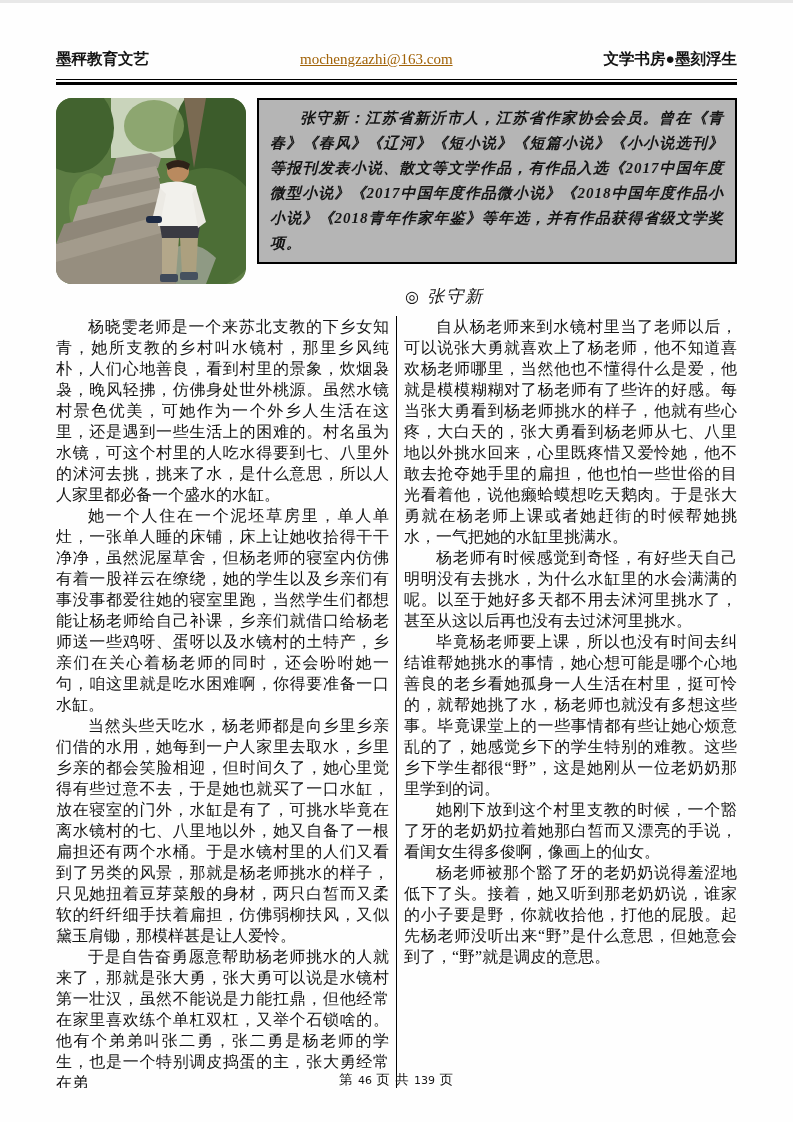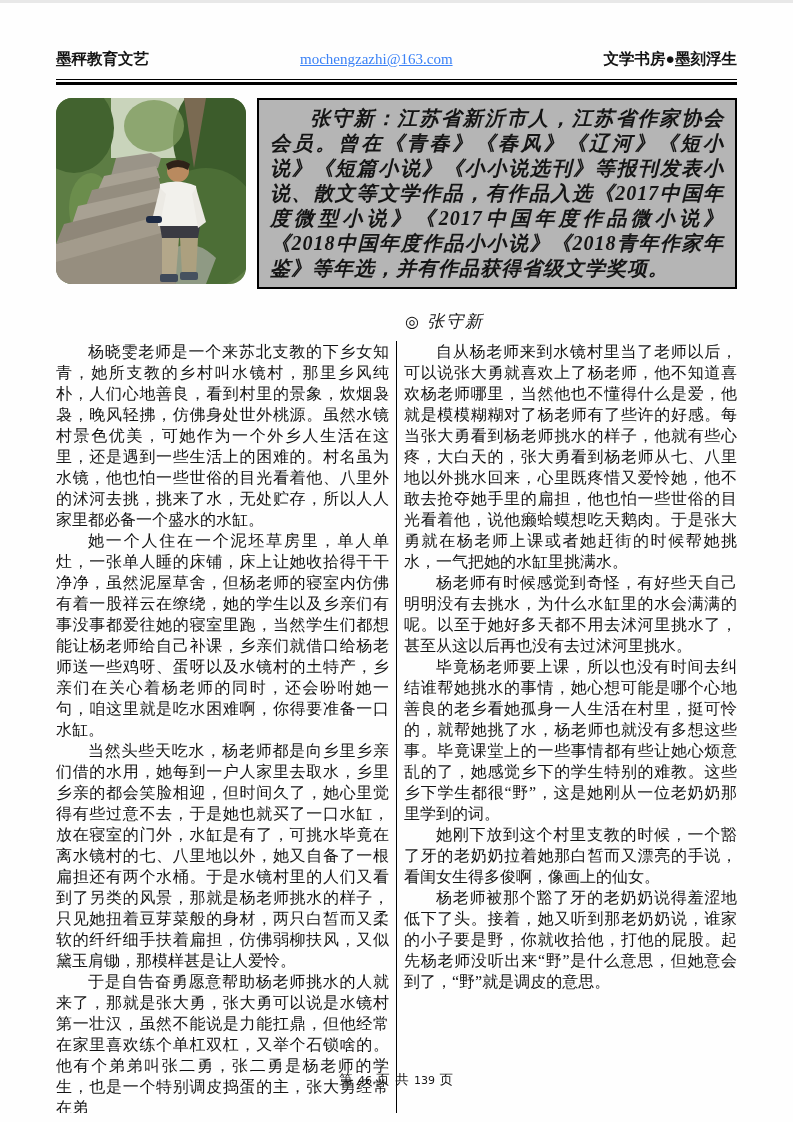--- a/index.html
+++ b/index.html
@@ -12,21 +12,21 @@
   .hdr{display:flex;justify-content:space-between;align-items:baseline;font-size:15.5px;font-weight:bold;}
   .hdr .mail{font-weight:normal;font-size:15px;text-decoration:underline;}
   .hdr-rule{margin-top:9px;height:2px;border-top:1.5px solid #000;border-bottom:3px solid #000;}
   
   .top{display:flex;gap:11px;margin-top:13px;}
   .photo{width:190px;height:186px;flex:none;}
   .photo svg{display:block;}
   .rstack{flex:1;display:flex;flex-direction:column;}
   .bio{
     background:#b5b5b5;border:2px solid #000;padding:6px 11px;
-    font-size:20px;line-height:25px;font-style:italic;font-weight:600;
+    font-size:15px;line-height:25px;font-style:italic;font-weight:600;
     letter-spacing:1px;text-indent:2em;text-align:justify;
   }
   .bio b{font-weight:900;}
   .title-block{text-align:center;margin-right:105px;margin-top:12px;}
   .title{font-size:30px;font-weight:bold;letter-spacing:3px;}
   .subtitle{font-size:17px;font-weight:bold;}
   .byline{margin-top:9px;font-size:17px;font-style:italic;letter-spacing:2px;}
   .byline .mark{font-style:normal;font-size:16px;}
   
   .columns{display:flex;margin-top:8px;height:772px;overflow:hidden;}
@@ -38,21 +38,21 @@
   .foot{position:absolute;left:0;right:0;bottom:36px;text-align:center;font-size:13.5px;letter-spacing:1px;}
   .foot .num{font-family:"DejaVu Sans","Liberation Sans",sans-serif;font-size:11px;letter-spacing:0;}
 </style>
 </head>
 <body>
 
 <div class="page">
 
   <div class="hdr">
     <span>墨秤教育文艺</span>
-    <a class="mail" href="#" style="color:#3b82f6">mochengzazhi@163.com</a>
+    <a class="mail" href="#" style="color:#a16207">mochengzazhi@163.com</a>
     <span>文学书房●墨刻浮生</span>
   </div>
   <div class="hdr-rule"></div>
 
   <div class="top">
     <div class="photo">
       <svg width="190" height="186" viewBox="0 0 190 186">
         <defs>
             <clipPath id="rc">
               <rect width="190" height="186" rx="16"></rect>
@@ -97,21 +97,21 @@
         <div class="byline">
           <span class="mark">◎</span>
           <span>张守新</span>
         </div>
       </div>
     </div>
   </div>
 
   <div class="columns">
     <div class="col">
-        <p class="para">杨晓雯老师是一个来苏北支教的下乡女知青，她所支教的乡村叫水镜村，那里乡风纯朴，人们心地善良，看到村里的景象，炊烟袅袅，晚风轻拂，仿佛身处世外桃源。虽然水镜村景色优美，可她作为一个外乡人生活在这里，还是遇到一些生活上的困难的。村名虽为水镜，他也怕一些世俗的目光看着他、八里外的沭河去挑，挑来了水，无处贮存，所以人人家里都必备一个盛水的水缸。</p>
+        <p class="para">杨晓雯老师是一个来苏北支教的下乡女知青，她所支教的乡村叫水镜村，那里乡风纯朴，人们心地善良，看到村里的景象，炊烟袅袅，晚风轻拂，仿佛身处世外桃源。虽然水镜村景色优美，可她作为一个外乡人生活在这里，还是遇到一些生活上的困难的。村名虽为水镜，可这个村里的人吃水得要到七、八里外的沭河去挑，挑来了水，是什么意思，所以人人家里都必备一个盛水的水缸。</p>
         <p class="para">她一个人住在一个泥坯草房里，单人单灶，一张单人睡的床铺，床上让她收拾得干干净净，虽然泥屋草舍，但杨老师的寝室内仿佛有着一股祥云在缭绕，她的学生以及乡亲们有事没事都爱往她的寝室里跑，当然学生们都想能让杨老师给自己补课，乡亲们就借口给杨老师送一些鸡呀、蛋呀以及水镜村的土特产，乡亲们在关心着杨老师的同时，还会吩咐她一句，咱这里就是吃水困难啊，你得要准备一口水缸。</p>
         <p class="para">当然头些天吃水，杨老师都是向乡里乡亲们借的水用，她每到一户人家里去取水，乡里乡亲的都会笑脸相迎，但时间久了，她心里觉得有些过意不去，于是她也就买了一口水缸，放在寝室的门外，水缸是有了，可挑水毕竟在离水镜村的七、八里地以外，她又自备了一根扁担还有两个水桶。于是水镜村里的人们又看到了另类的风景，那就是杨老师挑水的样子，只见她扭着豆芽菜般的身材，两只白皙而又柔软的纤纤细手扶着扁担，仿佛弱柳扶风，又似黛玉肩锄，那模样甚是让人爱怜。</p>
         <p class="para">于是自告奋勇愿意帮助杨老师挑水的人就来了，那就是张大勇，张大勇可以说是水镜村第一壮汉，虽然不能说是力能扛鼎，但他经常在家里喜欢练个单杠双杠，又举个石锁啥的。他有个弟弟叫张二勇，张二勇是杨老师的学生，也是一个特别调皮捣蛋的主，张大勇经常在弟</p>
       </div>
     <div class="col-divider"></div>
     <div class="col">
         <p class="para">自从杨老师来到水镜村里当了老师以后，可以说张大勇就喜欢上了杨老师，他不知道喜欢杨老师哪里，当然他也不懂得什么是爱，他就是模模糊糊对了杨老师有了些许的好感。每当张大勇看到杨老师挑水的样子，他就有些心疼，大白天的，张大勇看到杨老师从七、八里地以外挑水回来，心里既疼惜又爱怜她，他不敢去抢夺她手里的扁担，他也怕一些世俗的目光看着他，说他癞蛤蟆想吃天鹅肉。于是张大勇就在杨老师上课或者她赶街的时候帮她挑水，一气把她的水缸里挑满水。</p>
         <p class="para">杨老师有时候感觉到奇怪，有好些天自己明明没有去挑水，为什么水缸里的水会满满的呢。以至于她好多天都不用去沭河里挑水了，甚至从这以后再也没有去过沭河里挑水。</p>
         <p class="para">毕竟杨老师要上课，所以也没有时间去纠结谁帮她挑水的事情，她心想可能是哪个心地善良的老乡看她孤身一人生活在村里，挺可怜的，就帮她挑了水，杨老师也就没有多想这些事。毕竟课堂上的一些事情都有些让她心烦意乱的了，她感觉乡下的学生特别的难教。这些乡下学生都很“野”，这是她刚从一位老奶奶那里学到的词。</p>
         <p class="para">她刚下放到这个村里支教的时候，一个豁了牙的老奶奶拉着她那白皙而又漂亮的手说，看闺女生得多俊啊，像画上的仙女。</p>

